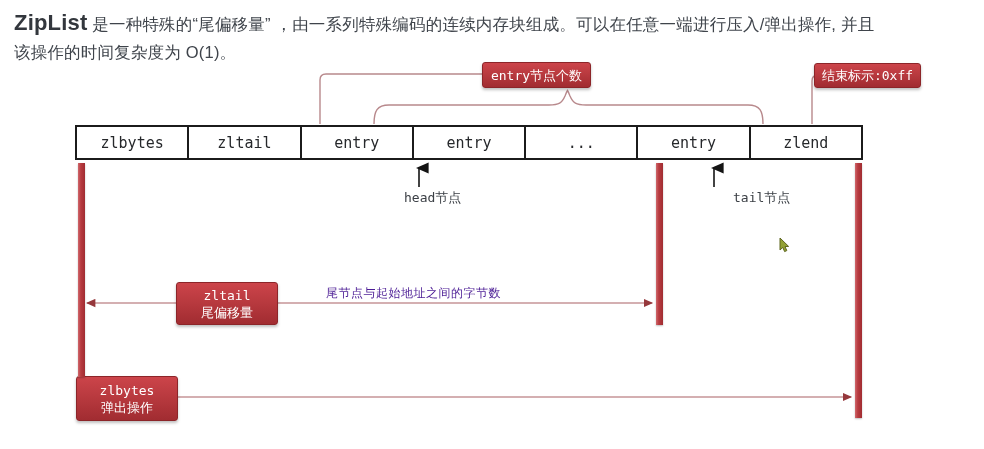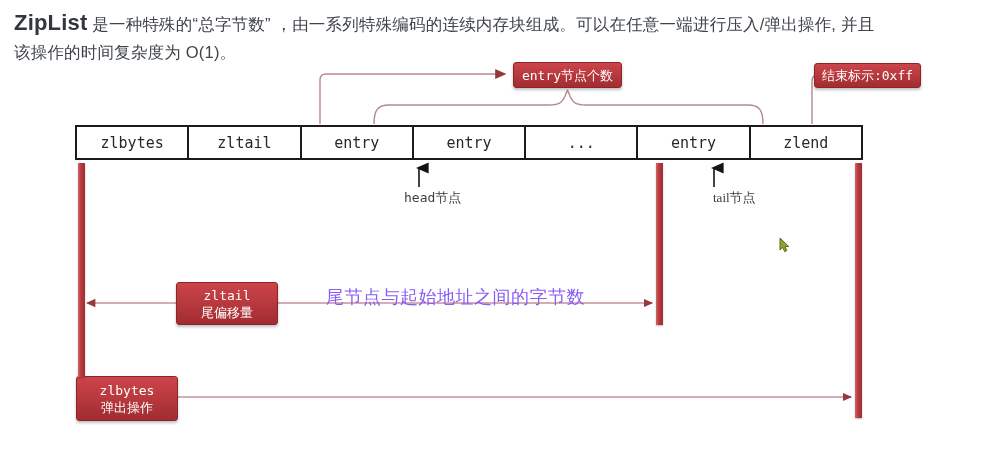--- a/index.html
+++ b/index.html
@@ -40,29 +40,29 @@
     background:linear-gradient(90deg,#cf686c 0%,#b83b40 40%,#a02c31 100%);
     box-shadow:0 1px 2px rgba(0,0,0,.25);
   }
   
   .node-label{
     position:absolute;font-family:"DejaVu Sans Mono", monospace;font-size:13px;color:#3c4046;
     white-space:nowrap;
     margin-left:7px;
   }
   .measure-text{
-    position:absolute;font-size:18px;color:#8b5cf6;white-space:nowrap;letter-spacing:.5px;
+    position:absolute;font-size:12px;color:#4c1d95;white-space:nowrap;letter-spacing:.5px;
   }
   svg.layer{position:absolute;left:0;top:0;pointer-events:none;}
 </style>
 </head>
 <body>
 
 <div class="intro-line" style="top:10px;">
-  <b>ZipList</b><span> 是一种特殊的“总字节数” ，由一系列特殊编码的连续内存块组成。可以在任意一端进行压入/弹出操作, 并且</span>
+  <b>ZipList</b><span> 是一种特殊的“尾偏移量” ，由一系列特殊编码的连续内存块组成。可以在任意一端进行压入/弹出操作, 并且</span>
 </div>
 <div class="intro-line" style="top:42px;text-align:right;">
   <span>该操作的时间复杂度为 O(1)。</span>
 </div>
 
 <svg class="layer" width="984" height="449" viewBox="0 0 984 449">
   <defs>
     <marker id="arrR" markerWidth="9" markerHeight="8" refX="7" refY="3.5" orient="auto">
       <path d="M0,0 L8,3.5 L0,7 Z" fill="#96383c"></path>
     </marker>
@@ -96,21 +96,21 @@
 <div class="zl-table">
   <div class="zl-cell">zlbytes</div>
   <div class="zl-cell">zltail</div>
   <div class="zl-cell">entry</div>
   <div class="zl-cell">entry</div>
   <div class="zl-cell">...</div>
   <div class="zl-cell">entry</div>
   <div class="zl-cell">zlend</div>
 </div>
 
-<div class="red-label" style="left:513px;top:62px;width:107px;height:24px;">
+<div class="red-label" style="left:482px;top:62px;width:107px;height:24px;">
   <span class="l1">entry节点个数</span>
 </div>
 
 <div class="red-label" style="left:814px;top:63px;width:105px;height:23px;">
   <span class="l1">结束标示:0xff</span>
 </div>
 
 <div class="red-label" style="left:176px;top:282px;width:100px;height:41px;">
   <span class="l1">zltail</span>
   <span class="l2">尾偏移量</span>
@@ -119,15 +119,15 @@
 <div class="red-label" style="left:76px;top:376px;width:100px;height:43px;">
   <span class="l1">zlbytes</span>
   <span class="l2">弹出操作</span>
 </div>
 
 <div class="red-bar" style="left:78px;top:163px;height:214px;"></div>
 <div class="red-bar" style="left:656px;top:163px;height:162px;"></div>
 <div class="red-bar" style="left:855px;top:163px;height:255px;"></div>
 
 <div class="node-label" style="left:397px;top:189px;">head节点</div>
-<div class="node-label" style="left:706px;top:189px;font-family:Liberation Serif, serif;">tail节点</div>
+<div class="node-label" style="left:726px;top:189px;">tail节点</div>
 
 <div class="measure-text" style="left:326px;top:285px;">尾节点与起始地址之间的字节数</div>
 
 </body></html>

